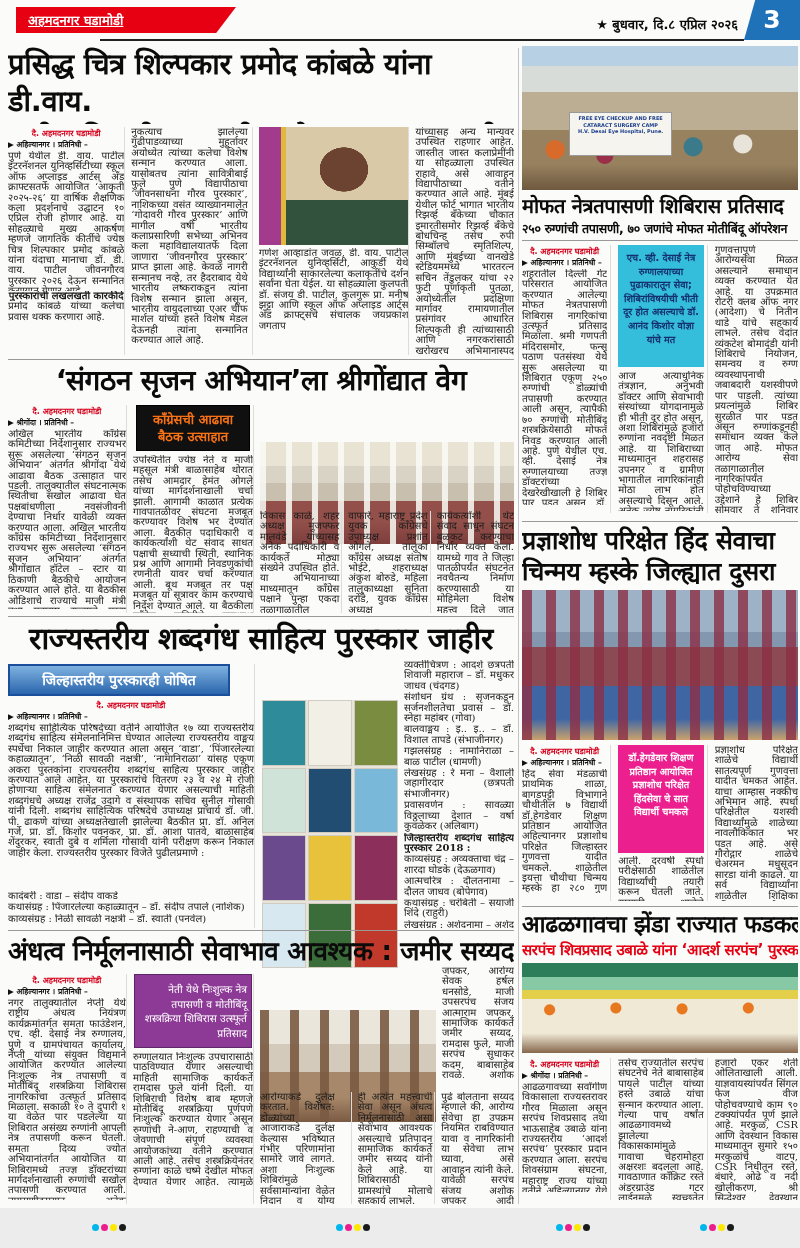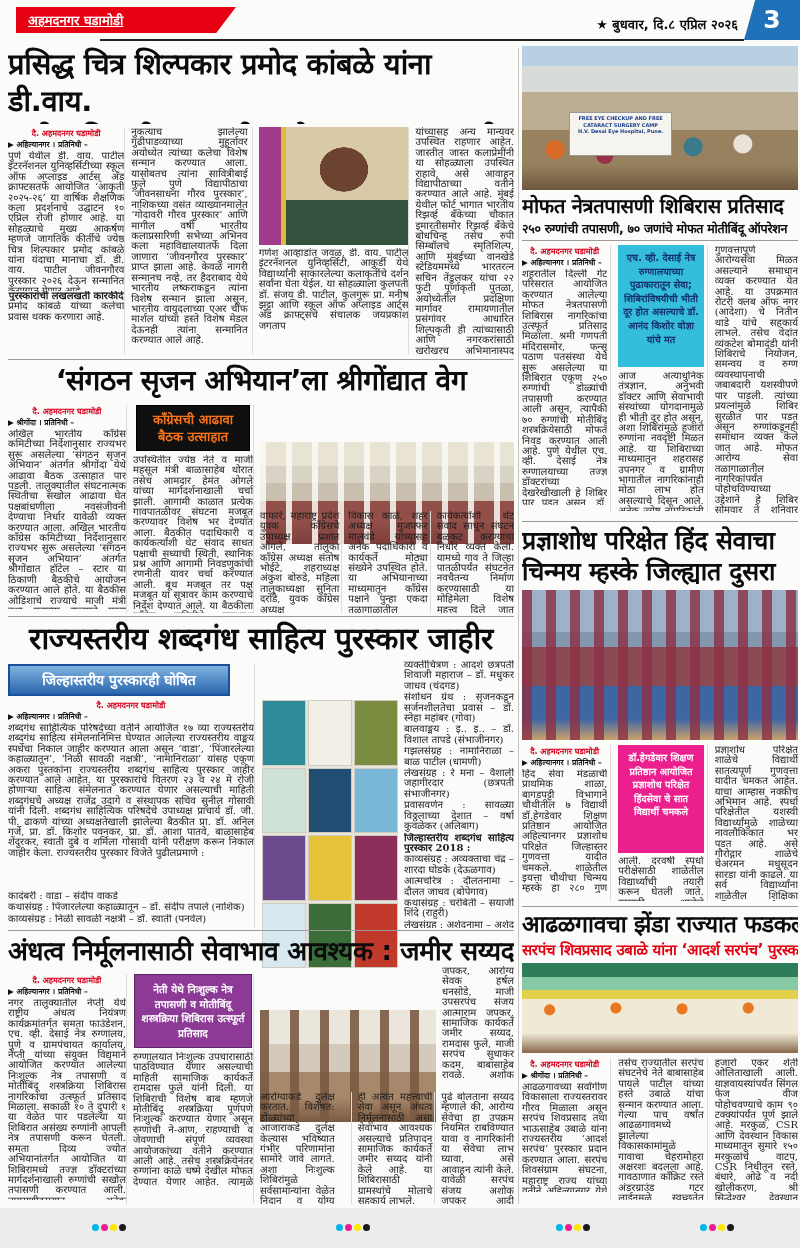--- a/index.html
+++ b/index.html
@@ -29,22 +29,22 @@
   .colwrap{display:flex;}
   .colwrap>div{overflow:hidden;}
   .cdiv{border-right:1px solid #dcdcdc;}
   
   .box-black{background:#101010;color:#f97316;font-weight:bold;font-size:13px;line-height:17px;
     text-align:center;padding:5px 4px;border:1px solid #000;}
   .box-cyan{background:#35bedb;color:#14306e;font-weight:bold;font-size:9.6px;line-height:13.6px;
     text-align:center;padding:6px 3px;}
   .box-pink{background:#ec1f8f;color:#fff;font-weight:bold;font-size:9.6px;line-height:13.6px;
     text-align:center;padding:6px 3px;}
-  .box-purple{background:#8c3a96;color:#fff;font-weight:bold;font-size:10.4px;line-height:14.5px;
-    text-align:center;padding:7px 4px;border:1px solid #5e2468;}
+  .box-purple{background:#8c3a96;color:#fff;font-weight:normal;font-size:10.4px;line-height:14.5px;
+    text-align:right;padding:7px 4px;border:1px solid #5e2468;}
   .box-blue{background:linear-gradient(180deg,#7fb2e0,#2a66ad);border:2px solid #1b4f9c;
     color:#fff;font-weight:bold;font-size:14px;line-height:18px;text-align:center;padding:5px 4px;}
   
   .photo{overflow:hidden;position:relative;background:#b9a98f;}
   .ph-street{background:
     radial-gradient(circle 9px at 12% 72%,#d86a2a 0 9px,transparent 10px),
     radial-gradient(circle 8px at 30% 76%,#9a2f4a 0 8px,transparent 9px),
     radial-gradient(circle 9px at 62% 70%,#3a7a8a 0 9px,transparent 10px),
     radial-gradient(circle 9px at 80% 68%,#e8e4da 0 9px,transparent 10px),
     linear-gradient(180deg,#b8d0e4 0 14%,#d8dcd8 14% 32%,#bcae93 32% 58%,#97815f 58% 82%,#6e593f 100%);}
@@ -151,22 +151,22 @@
     <div class="dateline">दै. अहमदनगर घडामोडी</div>
     <div class="byline">▶ श्रीगोंदा । प्रतिनिधी –</div>
     <div class="bodytxt" style="height:180px;">अखिल भारतीय काँग्रेस कमिटीच्या निर्देशानुसार राज्यभर सुरू असलेल्या ‘संगठन सृजन अभियान’ अंतर्गत श्रीगोंदा येथे आढावा बैठक उत्साहात पार पडली. तालुक्यातील संघटनात्मक स्थितीचा सखोल आढावा घेत पक्षबांधणीला नवसंजीवनी देण्याचा निर्धार यावेळी व्यक्त करण्यात आला. अखिल भारतीय काँग्रेस कमिटीच्या निर्देशानुसार राज्यभर सुरू असलेल्या ‘संगठन सृजन अभियान’ अंतर्गत श्रीगोंद्यात हॉटेल – स्टार या ठिकाणी बैठकीचे आयोजन करण्यात आले होते. या बैठकीस ओडिशाचे राज्याचे माजी मंत्री तथा महाराष्ट्र राज्याचे मुख्य निरीक्षक सरत राऊत यांच्या</div>
   </div>
   <div class="abs" style="left:125px;top:42px;width:120px;height:208px;overflow:hidden;border-right:1px solid #dcdcdc;">
     <div class="box-black" style="width:104px;margin:0 auto;">काँग्रेसची आढावा बैठक उत्साहात</div>
     <div class="bodytxt" style="height:158px;margin-top:4px;">उपस्थितीत ज्येष्ठ नेते व माजी महसूल मंत्री बाळासाहेब थोरात तसेच आमदार हेमंत ओगले यांच्या मार्गदर्शनाखाली चर्चा झाली. आगामी काळात प्रत्येक गावपातळीवर संघटना मजबूत करण्यावर विशेष भर देण्यात आला. बैठकीत पदाधिकारी व कार्यकर्त्यांशी थेट संवाद साधत पक्षाची सध्याची स्थिती, स्थानिक प्रश्न आणि आगामी निवडणुकांची रणनीती यावर चर्चा करण्यात आली. बूथ मजबूत तर पक्ष मजबूत या सूत्रावर काम करण्याचे निर्देश देण्यात आले. या बैठकीला काँग्रेस कमिटीचे उपाध्यक्ष राजाराम पानगव्हाणे, ज्येष्ठ नेते ज्ञानदेव</div>
   </div>
   <div class="abs photo ph-meeting" style="left:252px;top:42px;width:254px;height:102px;"></div>
   <div class="abs colwrap" style="left:252px;top:148px;width:254px;height:102px;gap:6px;">
+    <div class="cdiv bodytxt" style="width:80px;padding-right:2px;">विकास काळे, शहर अध्यक्ष मुजफ्फर मालवंडे यांच्यासह अनेक पदाधिकारी व कार्यकर्ते मोठ्या संख्येने उपस्थित होते. या अभियानाच्या माध्यमातून काँग्रेस पक्षाने पुन्हा एकदा तळागाळातील</div>
     <div class="cdiv bodytxt" style="width:80px;padding-right:2px;">वाफारे, महाराष्ट्र प्रदेश युवक काँग्रेसचे उपाध्यक्ष प्रशांत ओगले, तालुका काँग्रेस अध्यक्ष संतोष भोईटे, शहराध्यक्ष अंकुश बोरुडे, महिला तालुकाध्यक्षा सुनिता दरोडे, युवक काँग्रेस अध्यक्ष</div>
-    <div class="cdiv bodytxt" style="width:80px;padding-right:2px;">विकास काळे, शहर अध्यक्ष मुजफ्फर मालवंडे यांच्यासह अनेक पदाधिकारी व कार्यकर्ते मोठ्या संख्येने उपस्थित होते. या अभियानाच्या माध्यमातून काँग्रेस पक्षाने पुन्हा एकदा तळागाळातील</div>
     <div class="bodytxt" style="width:78px;">कार्यकर्त्यांशी थेट संवाद साधून संघटन बळकट करण्याचा निर्धार व्यक्त केला. यामध्ये गाव ते जिल्हा पातळीपर्यंत संघटनेत नवचैतन्य निर्माण करण्यासाठी या मोहिमेला विशेष महत्त्व दिले जात आहे.</div>
   </div>
 </div>
 <div class="abs rule" style="left:8px;top:616px;width:506px;"></div>
 
 <div class="abs" style="left:522px;top:525px;width:276px;height:378px;">
   <div class="hl" style="font-size:25px;line-height:31px;height:63px;">
     <div>प्रज्ञाशोध परिक्षेत हिंद सेवाचा</div>
     <div>चिन्मय म्हस्के जिल्ह्यात दुसरा</div>
   </div>

